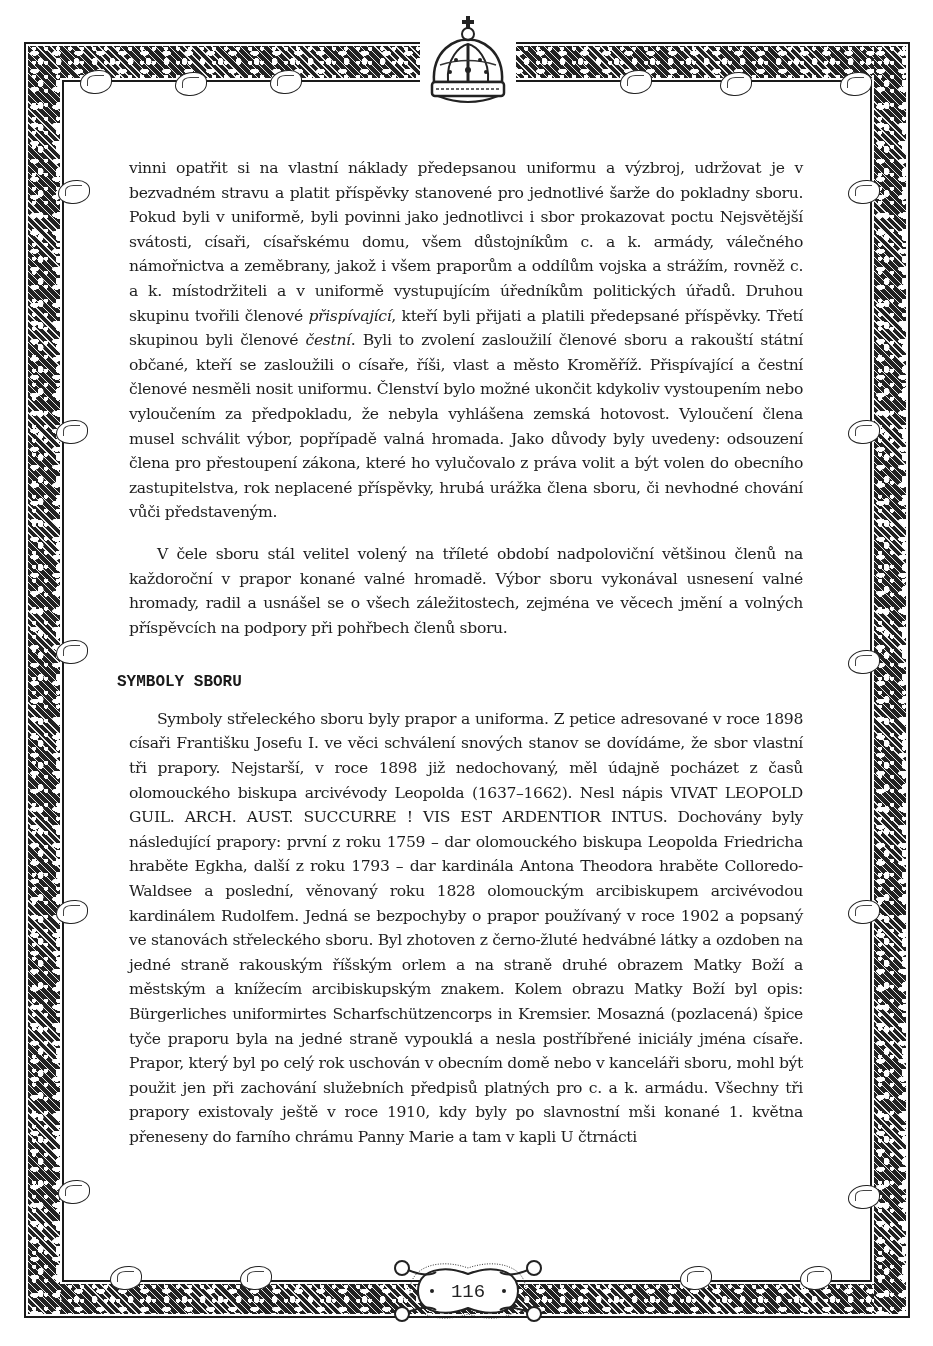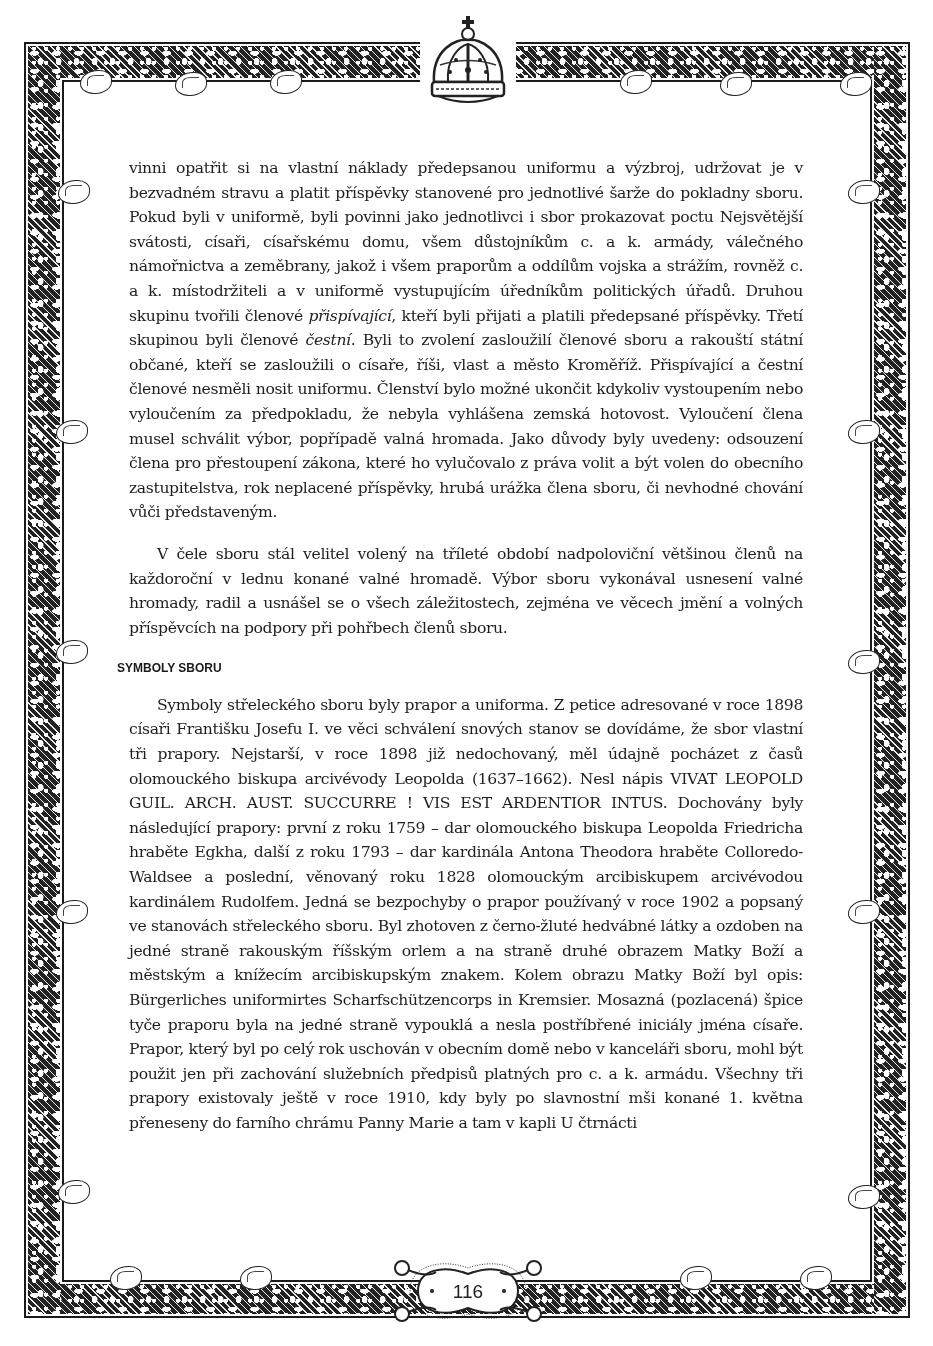--- a/index.html
+++ b/index.html
@@ -42,35 +42,35 @@
     .crown {
       position: absolute; left: 420px; top: 10px; width: 96px; height: 105px;
     }
 
     
     .cartouche {
       position: absolute; left: 388px; top: 1256px; width: 160px; height: 70px;
     }
     .page-number {
       position: absolute; left: 428px; top: 1280px; width: 80px; text-align: center;
-      font-family: Liberation Sans, sans-serif; font-size: 19px; color: #222; line-height: 24px;
+      font-family: Liberation Mono, monospace; font-size: 19px; color: #222; line-height: 24px;
     }
 
     
     .text-block {
       position: absolute; left: 117px; top: 144px; width: 698px;
       font-family: "DejaVu Serif", serif; font-size: 15.6px; line-height: 24.6px;
       color: #1e1e1e; text-align: justify; letter-spacing: -0.35px;
     }
     .text-block p { margin: 12px; }
     .text-block p.indent { text-indent: 28px; }
     .text-block p.gap-before { margin-top: 17px; }
     .heading {
-      font-family: Liberation Sans, sans-serif; font-weight: bold; font-size: 12px;
-      margin: 16px 0 0 0; letter-spacing: 0; color: #1a1a1a;
+      font-family: Liberation Mono, monospace; font-weight: bold; font-size: 16px;
+      margin: 30px 0 0 0; letter-spacing: 0; color: #1a1a1a;
     }
     .ital { font-style: italic; }
   </style>
 </head>
 <body>
 
 <div class="page">
 
   <div class="frame-outer"></div>
   <div class="frame-band band-top"></div>
@@ -135,17 +135,17 @@
     <path d="M140 14 Q120 22 112 16" fill="none" stroke="#222" stroke-width="2"></path>
     <path d="M20 56 Q40 48 48 54" fill="none" stroke="#222" stroke-width="2"></path>
     <path d="M140 56 Q120 48 112 54" fill="none" stroke="#222" stroke-width="2"></path>
     <circle cx="44" cy="35" r="2" fill="#222"></circle>
     <circle cx="116" cy="35" r="2" fill="#222"></circle>
   </svg>
   <div class="page-number">116</div>
 
   <div class="text-block">
     <p><span>vinni opatřit si na vlastní náklady předepsanou uniformu a výzbroj, udržovat je v bezvadném stravu a platit příspěvky stanovené pro jednotlivé šarže do pokladny sboru. Pokud byli v uniformě, byli povinni jako jednotlivci i sbor prokazovat poctu Nejsvětější svátosti, císaři, císařskému domu, všem důstojníkům c. a k. armády, válečného námořnictva a zeměbrany, jakož i všem praporům a oddílům vojska a strážím, rovněž c. a k. místodržiteli a v uniformě vystupujícím úředníkům politických úřadů. Druhou skupinu tvořili členové </span><span class="ital">přispívající</span><span>, kteří byli přijati a platili předepsané příspěvky. Třetí skupinou byli členové </span><span class="ital">čestní</span><span>. Byli to zvolení zasloužilí členové sboru a rakouští státní občané, kteří se zasloužili o císaře, říši, vlast a město Kroměříž. Přispívající a čestní členové nesměli nosit uniformu. Členství bylo možné ukončit kdykoliv vystoupením nebo vyloučením za předpokladu, že nebyla vyhlášena zemská hotovost. Vyloučení člena musel schválit výbor, popřípadě valná hromada. Jako důvody byly uvedeny: odsouzení člena pro přestoupení zákona, které ho vylučovalo z práva volit a být volen do obecního zastupitelstva, rok neplacené příspěvky, hrubá urážka člena sboru, či nevhodné chování vůči představeným.</span></p>
-    <p class="indent gap-before">V čele sboru stál velitel volený na tříleté období nadpoloviční většinou členů na každoroční v lednu konané valné hromadě. Výbor sboru vykonával usnesení valné hromady, radil a usnášel se o všech záležitostech, zejména ve věcech jmění a volných příspěvcích na podpory při pohřbech členů sboru.</p>
+    <p class="indent gap-before">V čele sboru stál velitel volený na tříleté období nadpoloviční většinou členů na každoroční v prapor konané valné hromadě. Výbor sboru vykonával usnesení valné hromady, radil a usnášel se o všech záležitostech, zejména ve věcech jmění a volných příspěvcích na podpory při pohřbech členů sboru.</p>
     <h2 class="heading">SYMBOLY SBORU</h2>
     <p class="indent">Symboly střeleckého sboru byly prapor a uniforma. Z petice adresované v roce 1898 císaři Františku Josefu I. ve věci schválení snových stanov se dovídáme, že sbor vlastní tři prapory. Nejstarší, v roce 1898 již nedochovaný, měl údajně pocházet z časů olomouckého biskupa arcivévody Leopolda (1637–1662). Nesl nápis VIVAT LEOPOLD GUIL. ARCH. AUST. SUCCURRE ! VIS EST ARDENTIOR INTUS. Dochovány byly následující prapory: první z roku 1759 – dar olomouckého biskupa Leopolda Friedricha hraběte Egkha, další z roku 1793 – dar kardinála Antona Theodora hraběte Colloredo-Waldsee a poslední, věnovaný roku 1828 olomouckým arcibiskupem arcivévodou kardinálem Rudolfem. Jedná se bezpochyby o prapor používaný v roce 1902 a popsaný ve stanovách střeleckého sboru. Byl zhotoven z černo-žluté hedvábné látky a ozdoben na jedné straně rakouským říšským orlem a na straně druhé obrazem Matky Boží a městským a knížecím arcibiskupským znakem. Kolem obrazu Matky Boží byl opis: Bürgerliches uniformirtes Scharfschützencorps in Kremsier. Mosazná (pozlacená) špice tyče praporu byla na jedné straně vypouklá a nesla postříbřené iniciály jména císaře. Prapor, který byl po celý rok uschován v obecním domě nebo v kanceláři sboru, mohl být použit jen při zachování služebních předpisů platných pro c. a k. armádu. Všechny tři prapory existovaly ještě v roce 1910, kdy byly po slavnostní mši konané 1. května přeneseny do farního chrámu Panny Marie a tam v kapli U čtrnácti</p>
   </div>
 </div>
 
 </body></html>

